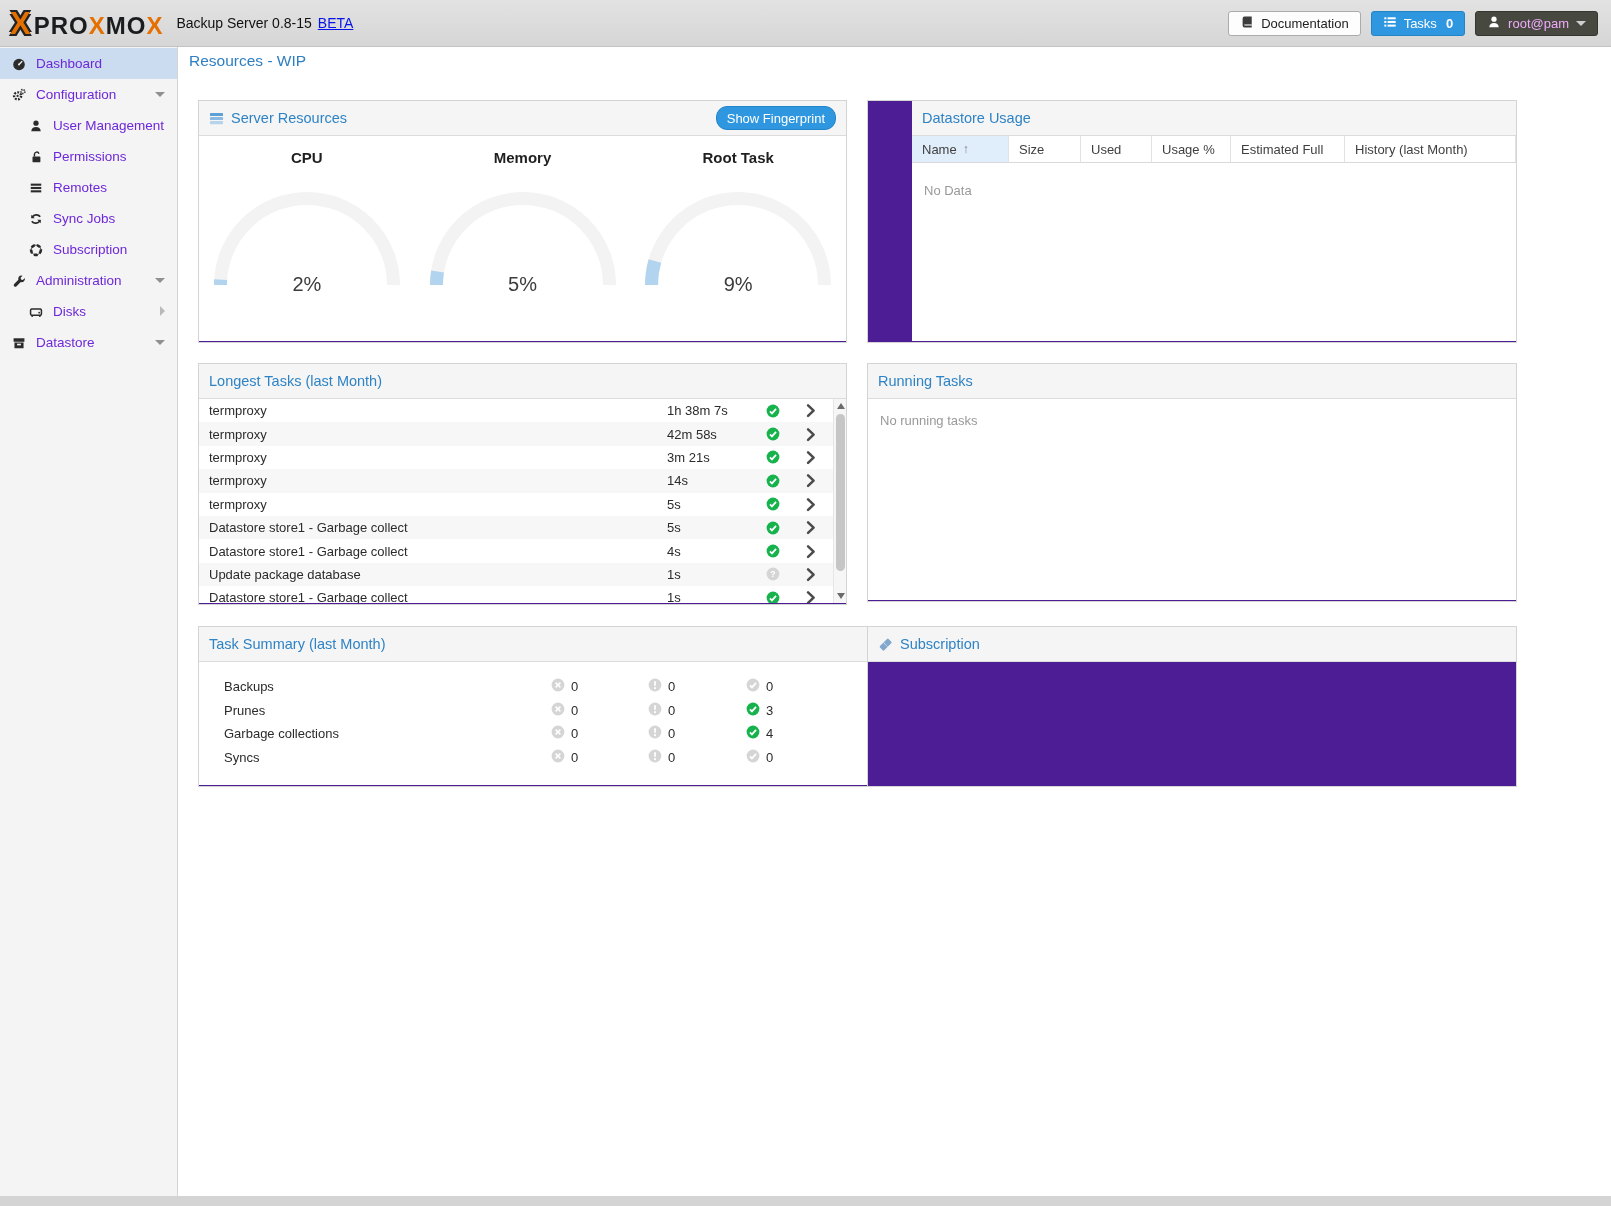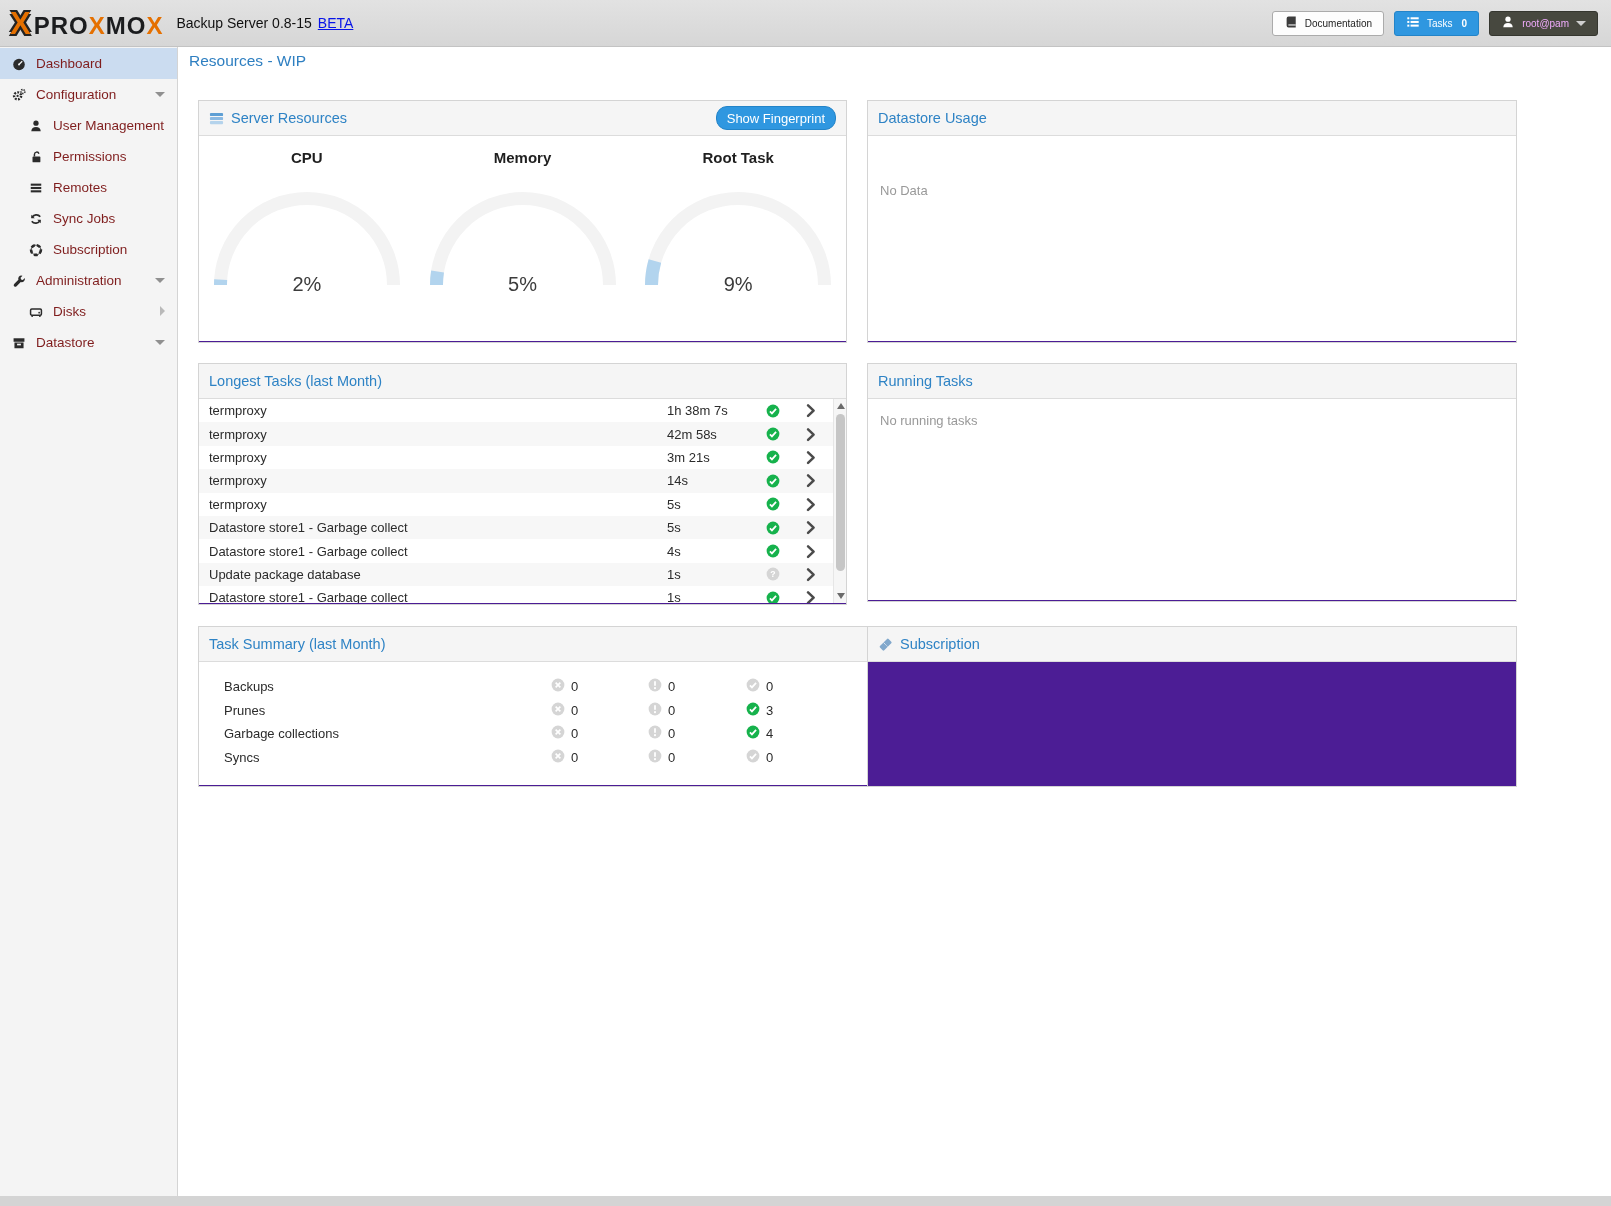--- a/index.html
+++ b/index.html
@@ -14,32 +14,32 @@
   .brand { display:flex; align-items:baseline; margin-left:10px; }
   .brand-x { font-size:31px; font-weight:bold; color:#E57000; line-height:1;
     text-shadow:-1.6px -1.6px 0 #232323, 1.6px -1.6px 0 #232323, -1.6px 1.6px 0 #232323, 1.6px 1.6px 0 #232323;
     margin-right:3px; }
   .brand-word { font-size:24px; font-weight:bold; letter-spacing:1px; color:#1b1c1e; line-height:1; }
   .brand-word .orange { color:#E57000; }
   .topbar-sub { margin-left:13px; font-size:14px; color:#111; }
   .topbar-beta { margin-left:6px; font-size:14px; color:#0713e8; text-decoration:underline; cursor:pointer; }
   .topbar-right { margin-left:auto; margin-right:13px; display:flex; align-items:center; gap:10px; }
   .tb-btn { height:25px; display:flex; align-items:center; gap:7px; padding:0 11px;
-    border-radius:3px; font-size:10px; cursor:pointer; }
+    border-radius:3px; font-size:13px; cursor:pointer; }
   .tb-doc { background:#fdfdfd; border:1px solid #ababab; color:#222; }
   .tb-tasks { background:#2f97e0; border:1px solid #2384c8; color:#fff; }
   .tb-tasks b { margin-left:2px; }
   .tb-user { background:#47483f; border:1px solid #35362f; color:#f0abfc; }
   .caret-dn { width:0; height:0; border-left:5px solid transparent; border-right:5px solid transparent;
     border-top:5px solid #cfcfcf; display:inline-block; }
 
   
   #sidebar { position:absolute; left:0; top:47px; width:178px; height:1149px;
     background:#f4f4f4; border-right:1px solid #d4d4d4; padding-top:1px; }
-  .side-item { position:relative; height:31px; display:flex; align-items:center; cursor:pointer; color:#7f1d1d; }
+  .side-item { position:relative; height:31px; display:flex; align-items:center; cursor:pointer; color:#6d28d9; }
   .side-item .lbl { margin-left:9px; font-size:13.5px; }
   .side-item.lv0 { padding-left:11px; }
   .side-item.lv1 { padding-left:28px; }
   .side-item.sel { background:#cbdcf0; }
   .side-item .icon { width:16px; display:flex; justify-content:center; }
   .side-caret { position:absolute; right:12px; top:13px; width:0; height:0; }
   .side-caret.down { border-left:5px solid transparent; border-right:5px solid transparent; border-top:5px solid #909090; }
   .side-caret.right { border-top:5px solid transparent; border-bottom:5px solid transparent; border-left:5px solid #b9b9b9; top:10px; }
 
   
@@ -283,25 +283,46 @@
   <svg width="198" height="110" viewBox="0 0 198 110">
     <path d="M12.5 103 A86.5 86.5 0 0 1 185.5 103" stroke="#f3f3f3" stroke-width="13" fill="none" pathLength="100"></path>
     <path d="M12.5 103 A86.5 86.5 0 0 1 185.5 103" stroke="#b2d4ee" stroke-width="13" fill="none" pathLength="100" stroke-dasharray="9 100"></path>
   </svg>
   <div class="g-val">9%</div>
           </div>
         </div>
     </div>
   </div>
 
-  <div class="panel" style="left:867px; top:100px; width:650px; height:243px;">
+  <div class="panel" style="left:867px; top:100px; width:650px; height:243px;padding-left:44px;">
     <div class="panel-hd">
       <span class="ttl">Datastore Usage</span>
     </div>
     <div class="panel-bd">
+      <div class="dt-header" id="dt-header">
+          <div class="dt-cell sorted" style="flex: 0 0 97px;">
+            <span>Name</span>
+            <span class="sort-arr">↑</span>
+          </div>
+          <div class="dt-cell" style="flex: 0 0 72px;">
+            <span>Size</span>
+          </div>
+          <div class="dt-cell" style="flex: 0 0 71px;">
+            <span>Used</span>
+          </div>
+          <div class="dt-cell" style="flex: 0 0 79px;">
+            <span>Usage %</span>
+          </div>
+          <div class="dt-cell" style="flex: 0 0 114px;">
+            <span>Estimated Full</span>
+          </div>
+          <div class="dt-cell" style="flex: 1 1 auto;">
+            <span>History (last Month)</span>
+          </div>
+        </div>
       <div class="empty-txt near" style="top:47px">No Data</div>
     </div>
   </div>
 
   <div class="panel" style="left:198px; top:363px; width:649px; height:242px;">
     <div class="panel-hd">
       <span class="ttl">Longest Tasks (last Month)</span>
     </div>
     <div class="panel-bd">
       <div class="task-list" id="task-list">

